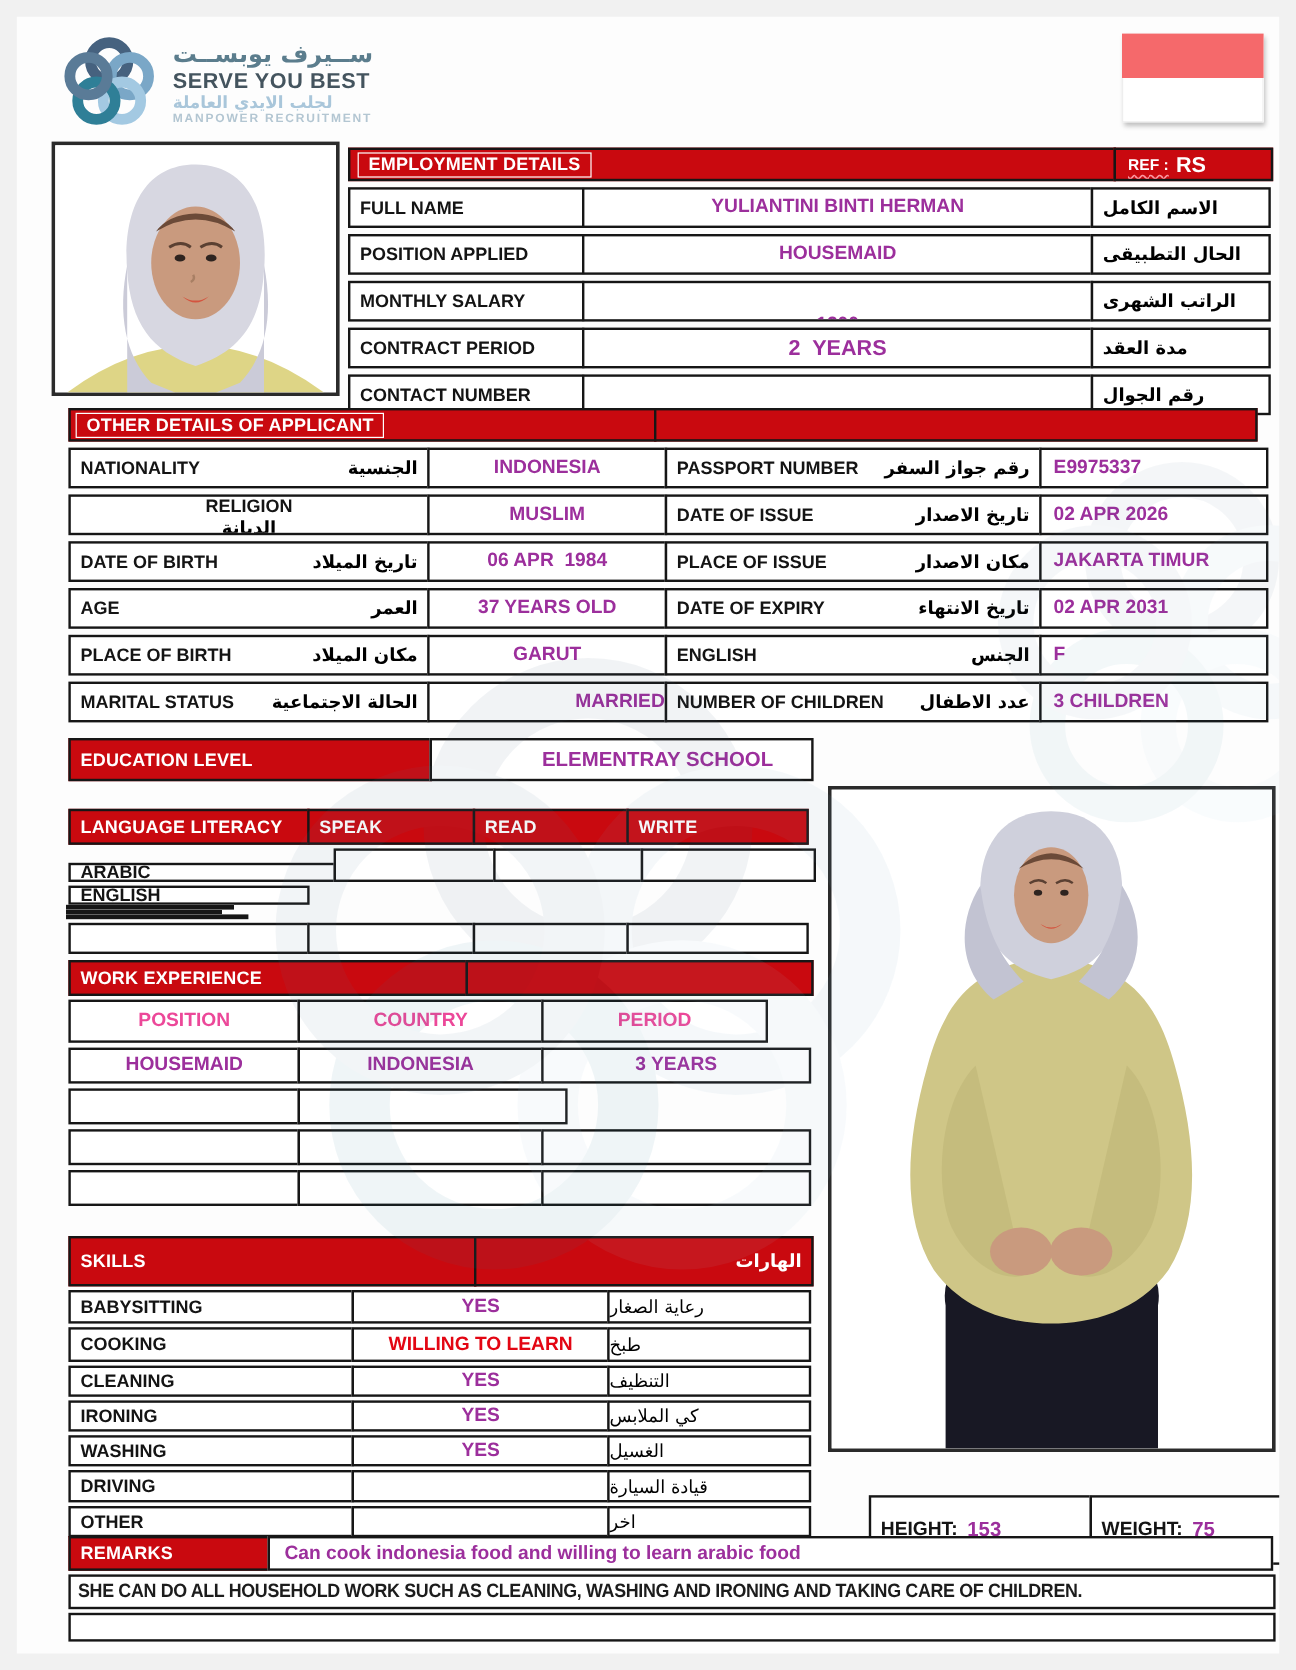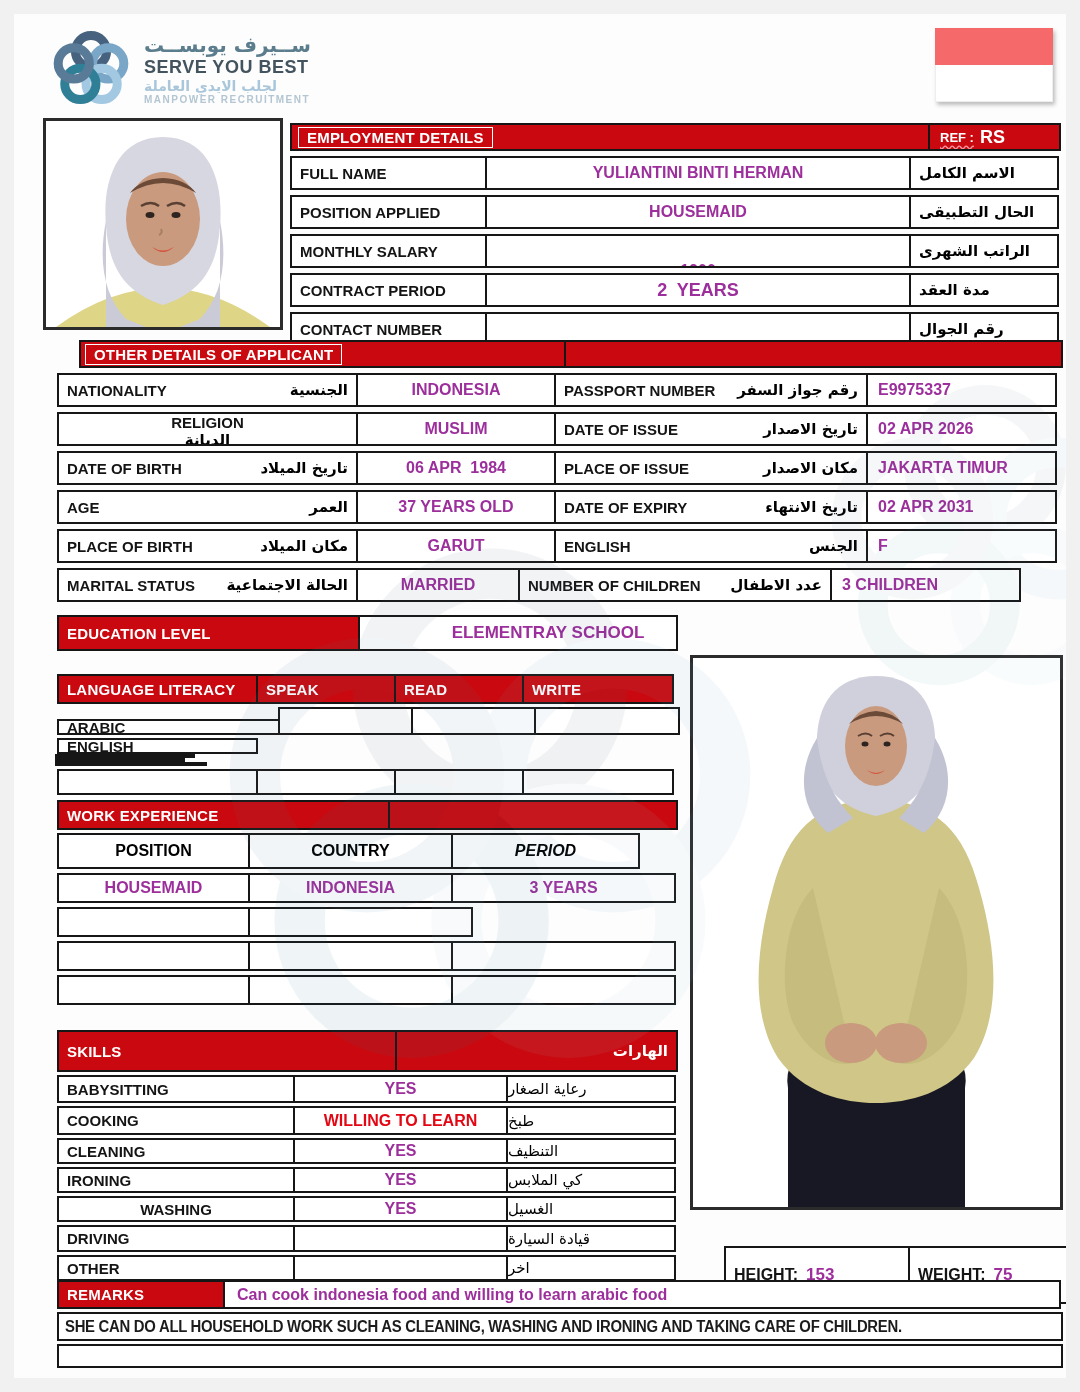--- a/index.html
+++ b/index.html
@@ -18,21 +18,21 @@
   .red-bg{background:#c9090f;color:#fff;}
   .titlebox{border:1.5px solid #fff;padding:1px 8px;font-weight:bold;font-size:15px;letter-spacing:.2px;}
   .titleplain{font-weight:bold;font-size:15px;padding-left:8px;letter-spacing:.2px;}
   .lbl{font-weight:bold;font-size:15px;color:#141414;}
   .pad{padding:0 8px;}
   .val{font-weight:bold;font-size:16px;color:#9c2f9c;justify-content:center;text-align:center;}
   .val-red{color:#e30613 !important;}
   .ar{font-family:"DejaVu Sans","Liberation Sans",sans-serif;direction:rtl;}
   .ar-b{font-weight:bold;font-size:15px;}
   .spread{justify-content:space-between;}
-  .hdr-black{font-weight:bold;font-size:16px;color:#000000;justify-content:center;}
+  .hdr-black{font-weight:bold;font-size:16px;color:#ec4899;justify-content:center;}
   .ref-lbl{font-size:13px;font-weight:bold;text-decoration:underline wavy rgba(255,160,170,.95);text-underline-offset:3px;}
   .ref-val{font-size:18px;font-weight:bold;margin-left:6px;}
   .condensed{transform:scaleX(.93);transform-origin:left center;letter-spacing:-.3px;}
   .wm{position:absolute;z-index:5;pointer-events:none;opacity:.07;}
   .photo-frame{border:3px solid #2b2b2b;background:#fff;}
   .flag-shadow{box-shadow:2px 3px 4px rgba(0,0,0,.25);}
   .bottom-strip{position:absolute;left:0;top:1383px;width:1080px;height:9px;background:#000;}
   .logo-text-ar{color:#5b7d8d;font-size:20px;font-weight:bold;}
   .logo-text-en{color:#44545e;font-size:18px;font-weight:bold;letter-spacing:.5px;}
   .logo-text-ar2{color:#a9c6da;font-size:14px;font-weight:bold;}
@@ -165,21 +165,21 @@
         <span style="width:100%;"></span>
       </div>
     <div class="cell ar ar-b pad" style="width:150px;justify-content:flex-end;">
         <span>رقم الجوال</span>
       </div>
   </div>
 </div>
 
 <div class="abs" style="left:57px;top:340px;width:1006px;">
   <div class="row" style="height:28px;">
-    <div class="cell red-bg" style="width:490px;margin-left:22px;">
+    <div class="cell red-bg" style="width:490px;">
       <span class="titlebox" style="margin-left:4px;">OTHER DETAILS OF APPLICANT</span>
     </div>
     <div class="cell red-bg" style="width:503px;"></div>
   </div>
 
   <div class="row" style="height:34px;margin-top:5px;">
     <div class="cell pad spread" style="width:301px;">
         <span class="lbl">NATIONALITY</span>
         <span class="ar ar-b">الجنسية</span>
       </div>
@@ -256,21 +256,21 @@
       </div>
     <div class="cell val" style="width:191px;justify-content:flex-start;padding-left:10px;">
         <span>F</span>
       </div>
   </div>
   <div class="row" style="height:34px;margin-top:5px;">
     <div class="cell pad spread" style="width:301px;">
         <span class="lbl">MARITAL STATUS</span>
         <span class="ar ar-b">الحالة الاجتماعية</span>
       </div>
-    <div class="cell val" style="width:164px;">
+    <div class="cell val" style="width:200px;text-align:right;">
         <span style="width:100%;">MARRIED</span>
       </div>
     <div class="cell pad spread" style="width:314px;">
         <span class="lbl">NUMBER OF CHILDREN</span>
         <span class="ar ar-b">عدد الاطفال</span>
       </div>
     <div class="cell val" style="width:191px;justify-content:flex-start;padding-left:10px;">
         <span>3 CHILDREN</span>
       </div>
   </div>
@@ -351,21 +351,21 @@
       </div>
     <div class="cell red-bg" style="width:290px;"></div>
   </div>
   <div class="row" style="height:36px;margin-top:3px;">
     <div class="cell hdr-black" style="width:193px;">
         <span>POSITION</span>
       </div>
     <div class="cell hdr-black" style="width:205px;">
         <span>COUNTRY</span>
       </div>
-    <div class="cell hdr-black" style="width:189px;font-style:italic;">
+    <div class="cell hdr-black" style="width:189px;">
         <span>PERIOD</span>
       </div>
   </div>
   <div class="row" style="height:30px;margin-top:4px;">
     <div class="cell val" style="width:193px;">
         <span style="width:100%;">HOUSEMAID</span>
       </div>
     <div class="cell val" style="width:205px;">
         <span style="width:100%;">INDONESIA</span>
       </div>
@@ -485,21 +485,21 @@
         <span class="lbl">IRONING</span>
       </div>
     <div class="cell val" style="width:215px;">
         <span style="width:100%;">YES</span>
       </div>
     <div class="cell ar" style="width:170px;justify-content:flex-end;padding-right:8px;font-size:15px;">
         <span>كي الملابس</span>
       </div>
   </div>
   <div class="row" style="height:26px;margin-top:3px;">
-    <div class="cell pad" style="width:238px;justify-content:center;">
+    <div class="cell pad" style="width:238px;">
         <span class="lbl">WASHING</span>
       </div>
     <div class="cell val" style="width:215px;">
         <span style="width:100%;">YES</span>
       </div>
     <div class="cell ar" style="width:170px;justify-content:flex-end;padding-right:8px;font-size:15px;">
         <span>الغسيل</span>
       </div>
   </div>
   <div class="row" style="height:27px;margin-top:3px;">

